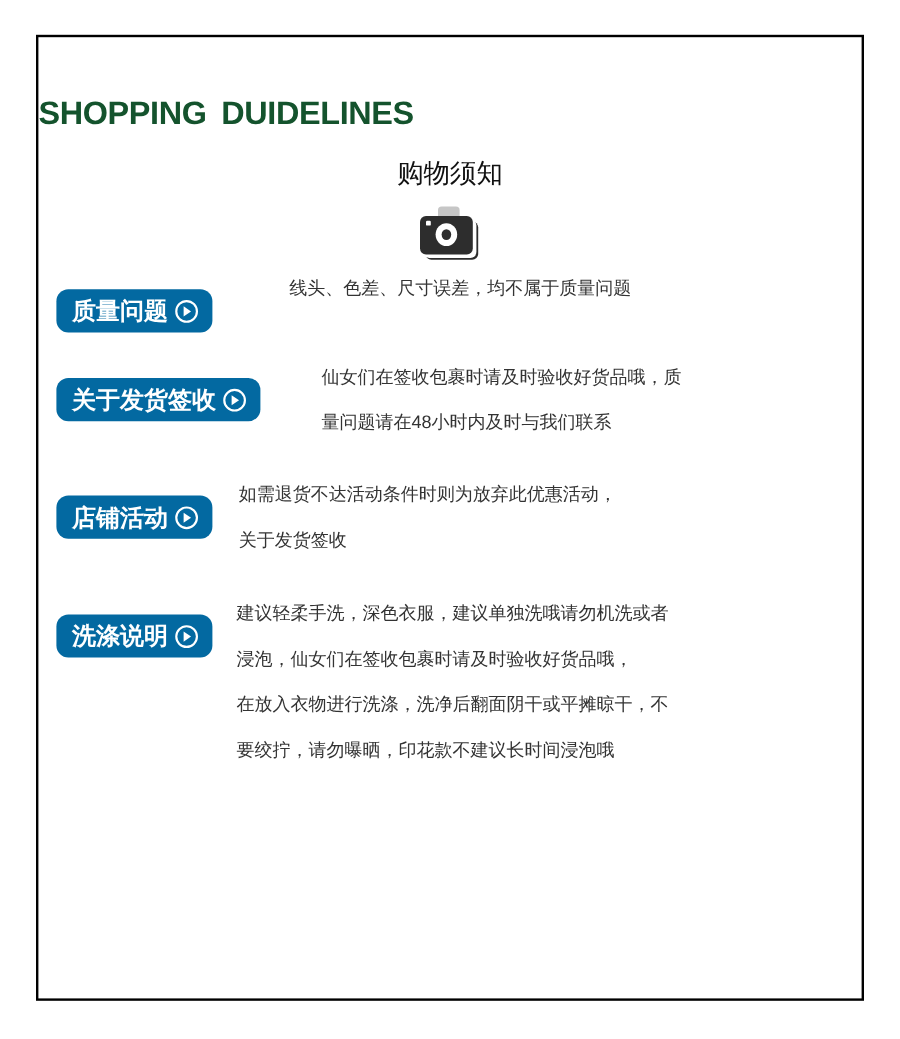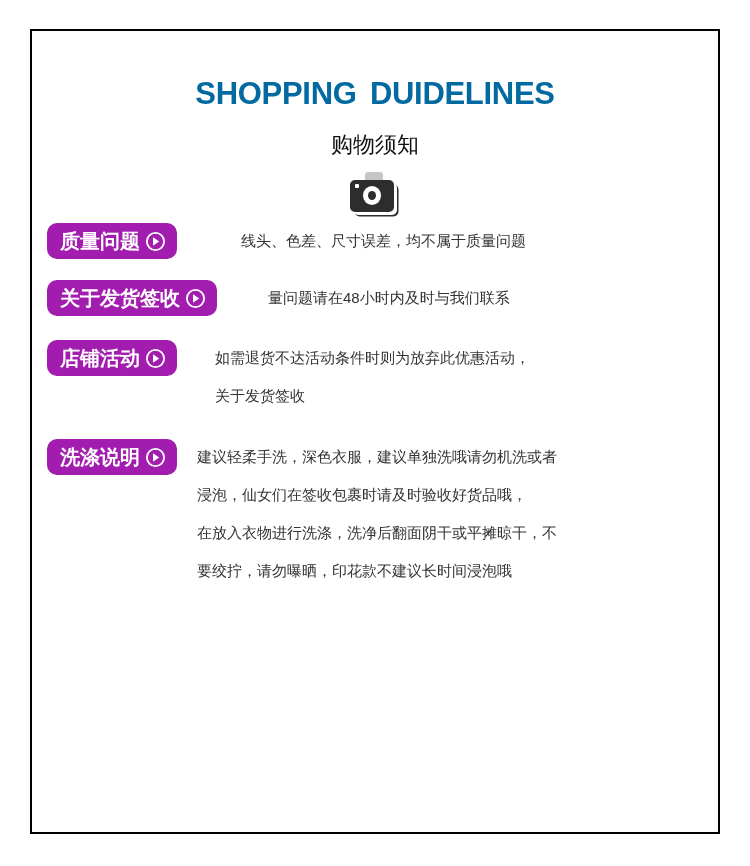--- a/index.html
+++ b/index.html
@@ -15,26 +15,25 @@
     position: absolute;
     left: 30px; top: 29px;
     width: 690px; height: 805px;
     border: 2px solid #000000;
     background: #ffffff;
     overflow: hidden;
   }
   
   .title-en {
     margin-top: 47px;
-    text-align: center;
-    font-size: 31px;
+    font-size: 27px;
     font-weight: bold;
     letter-spacing: -0.3px;
     word-spacing: 5px;
-    color: #0369a1;
+    color: #14532d;
     line-height: 32px;
   }
   .title-zh {
     margin-top: 20px;
     text-align: center;
     font-size: 22px;
     color: #111111;
     line-height: 30px;
   }
   
@@ -91,40 +90,40 @@
   
   .sections { margin-top: 4px; padding-left: 15px; padding-right: 4px; }
   .section-row { display: flex; align-items: flex-start; }
   .row-1 { margin-bottom: 19px; }
   .row-2 { margin-bottom: 22px; gap: 38px; }
   .row-3 { margin-bottom: 23px; }
   .badge {
     flex: 0 0 auto;
     display: inline-flex;
     align-items: center;
-    margin-top: 1px;
+    margin-top: 19px;
     height: 36px;
     padding: 0 11px 0 13px;
-    background: #a21caf;
+    background: #0369a1;
     border-radius: 10px;
     color: #ffffff;
     font-size: 20px;
     font-weight: bold;
     white-space: nowrap;
   }
   .badge-icon { display: inline-flex; margin-left: 5px; }
   .section-text {
     font-size: 15px;
     line-height: 38px;
     color: #333333;
     white-space: nowrap;
   }
   .gap-1 { margin-left: 64px; }
   .gap-2 { margin-left: 13px; }
-  .gap-3 { margin-left: 38px; }
+  .gap-3 { margin-left: 22px; }
   .gap-4 { margin-left: 20px; }
 </style>
 </head>
 <body>
 
 <div class="frame">
 
   <div class="title-en">SHOPPING DUIDELINES</div>
   <div class="title-zh">购物须知</div>
 
@@ -162,20 +161,21 @@
       <div class="badge">
         <span>关于发货签收</span>
         <span class="badge-icon">
           <svg width="21" height="21" viewBox="0 0 21 21">
               <circle cx="10.5" cy="10.5" r="8.6" fill="none" stroke="#ffffff" stroke-width="1.8"></circle>
               <path d="M8 6.3 L14.2 10.5 L8 14.7 Z" fill="#ffffff"></path>
             </svg>
         </span>
       </div>
       <div class="section-text gap-2">
+        <div>仙女们在签收包裹时请及时验收好货品哦，质</div>
         <div>量问题请在48小时内及时与我们联系</div>
       </div>
     </div>
 
     <div class="section-row row-3">
       <div class="badge">
         <span>店铺活动</span>
         <span class="badge-icon">
           <svg width="21" height="21" viewBox="0 0 21 21">
               <circle cx="10.5" cy="10.5" r="8.6" fill="none" stroke="#ffffff" stroke-width="1.8"></circle>

